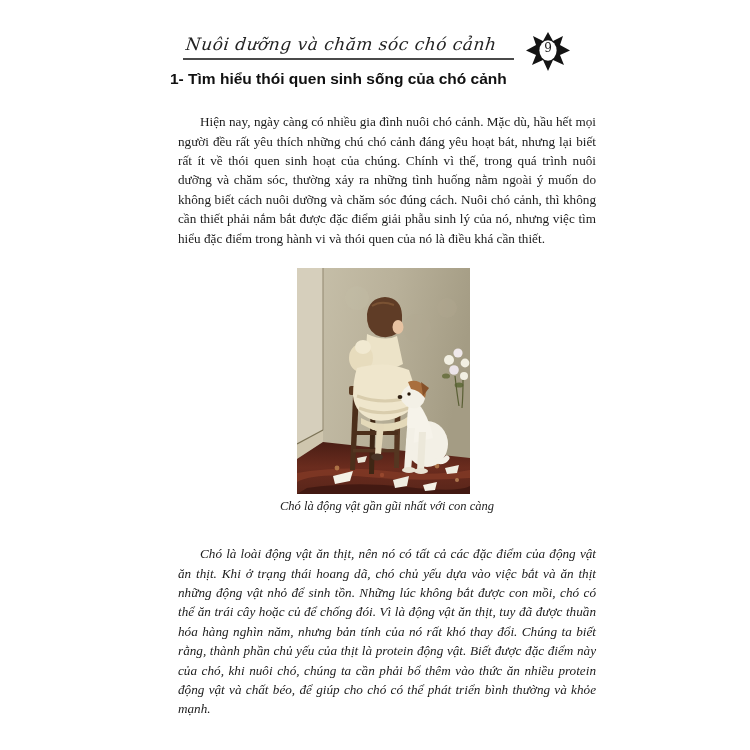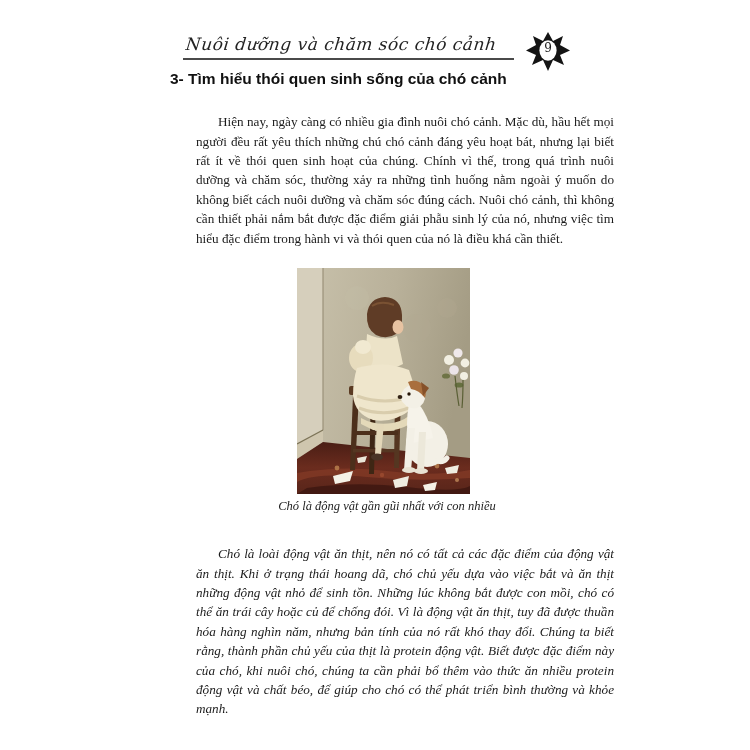--- a/index.html
+++ b/index.html
@@ -15,21 +15,21 @@
   .page-badge svg{position:absolute;left:0;top:0;}
   .page-badge .num{position:absolute;left:0;top:9px;width:44px;text-align:center;
        font-family:"DejaVu Serif", serif;font-size:12px;color:#1a1a1a;}
 
   
   .section-heading{left:170px;top:70px;width:440px;font-family:"Liberation Sans", sans-serif;
        font-weight:bold;font-size:15.5px;color:#101010;}
 
   
   .body-par{width:418px;left:178px;font-size:13.2px;line-height:19.4px;
-       text-align:justify;text-indent:22px;color:#1b1b1b;margin-left:18px;}
+       text-align:justify;text-indent:22px;color:#1b1b1b;}
   .par-1{top:99px;}
   .par-2{top:531px;font-style:italic;}
 
   
   .figure{left:297px;top:268px;width:173px;height:226px;}
   .figure svg{display:block;}
   .caption{left:178px;top:499px;width:418px;text-align:center;font-style:italic;
        font-size:12.5px;color:#222;}
 </style>
 </head>
@@ -39,21 +39,21 @@
 <div class="abs header-rule"></div>
 
 <div class="abs page-badge">
   <svg width="44" height="39" viewBox="0 0 44 39">
     <path d="M22,0 L27,9 L37,4 L34,13 L44,18.5 L34,23 L38,33 L27,28 L22,39 L17,28 L6,33 L10,23 L0,18.5 L10,13 L7,4 L17,9 Z" fill="#141414"></path>
     <ellipse cx="22" cy="18.5" rx="8.6" ry="10.2" fill="#ffffff"></ellipse>
   </svg>
   <span class="num">9</span>
 </div>
 
-<div class="abs section-heading">3- Tìm hiểu thói quen sinh sống của chó cảnh</div>
+<div class="abs section-heading">1- Tìm hiểu thói quen sinh sống của chó cảnh</div>
 
 <p class="abs body-par par-1">Hiện nay, ngày càng có nhiều gia đình nuôi chó cảnh. Mặc dù, hầu hết mọi người đều rất yêu thích những chú chó cảnh đáng yêu hoạt bát, nhưng lại biết rất ít về thói quen sinh hoạt của chúng. Chính vì thế, trong quá trình nuôi dưỡng và chăm sóc, thường xảy ra những tình huống nằm ngoài ý muốn do không biết cách nuôi dưỡng và chăm sóc đúng cách. Nuôi chó cảnh, thì không cần thiết phải nắm bắt được đặc điểm giải phẫu sinh lý của nó, nhưng việc tìm hiểu đặc điểm trong hành vi và thói quen của nó là điều khá cần thiết.</p>
 
 <div class="abs figure">
   <svg width="173" height="226" viewBox="0 0 173 226">
     <defs>
       <linearGradient id="wallg" x1="0" y1="0" x2="1" y2="0.25">
         <stop offset="0" stop-color="#c9c2ac"></stop>
         <stop offset="0.55" stop-color="#b9b19a"></stop>
         <stop offset="1" stop-color="#a49c84"></stop>
@@ -135,15 +135,15 @@
     </g>
 
     <polygon points="36,208 56,203 53,213 38,216" fill="#f4f1e6"></polygon>
     <polygon points="96,212 112,208 110,218 98,220" fill="#efece0"></polygon>
     <polygon points="126,217 140,214 138,222 128,223" fill="#f4f1e6"></polygon>
     <polygon points="148,200 162,197 160,205 150,206" fill="#efece0"></polygon>
     <polygon points="60,190 70,188 68,194 61,195" fill="#eae6d8"></polygon>
   </svg>
 </div>
 
-<div class="abs caption">Chó là động vật gần gũi nhất với con nhiều</div>
+<div class="abs caption">Chó là động vật gần gũi nhất với con càng</div>
 
 <p class="abs body-par par-2">Chó là loài động vật ăn thịt, nên nó có tất cả các đặc điểm của động vật ăn thịt. Khi ở trạng thái hoang dã, chó chủ yếu dựa vào việc bắt và ăn thịt những động vật nhỏ để sinh tồn. Những lúc không bắt được con mồi, chó có thể ăn trái cây hoặc củ để chống đói. Vì là động vật ăn thịt, tuy đã được thuần hóa hàng nghìn năm, nhưng bản tính của nó rất khó thay đổi. Chúng ta biết rằng, thành phần chủ yếu của thịt là protein động vật. Biết được đặc điểm này của chó, khi nuôi chó, chúng ta cần phải bổ thêm vào thức ăn nhiều protein động vật và chất béo, để giúp cho chó có thể phát triển bình thường và khỏe mạnh.</p>
 
 </body></html>

